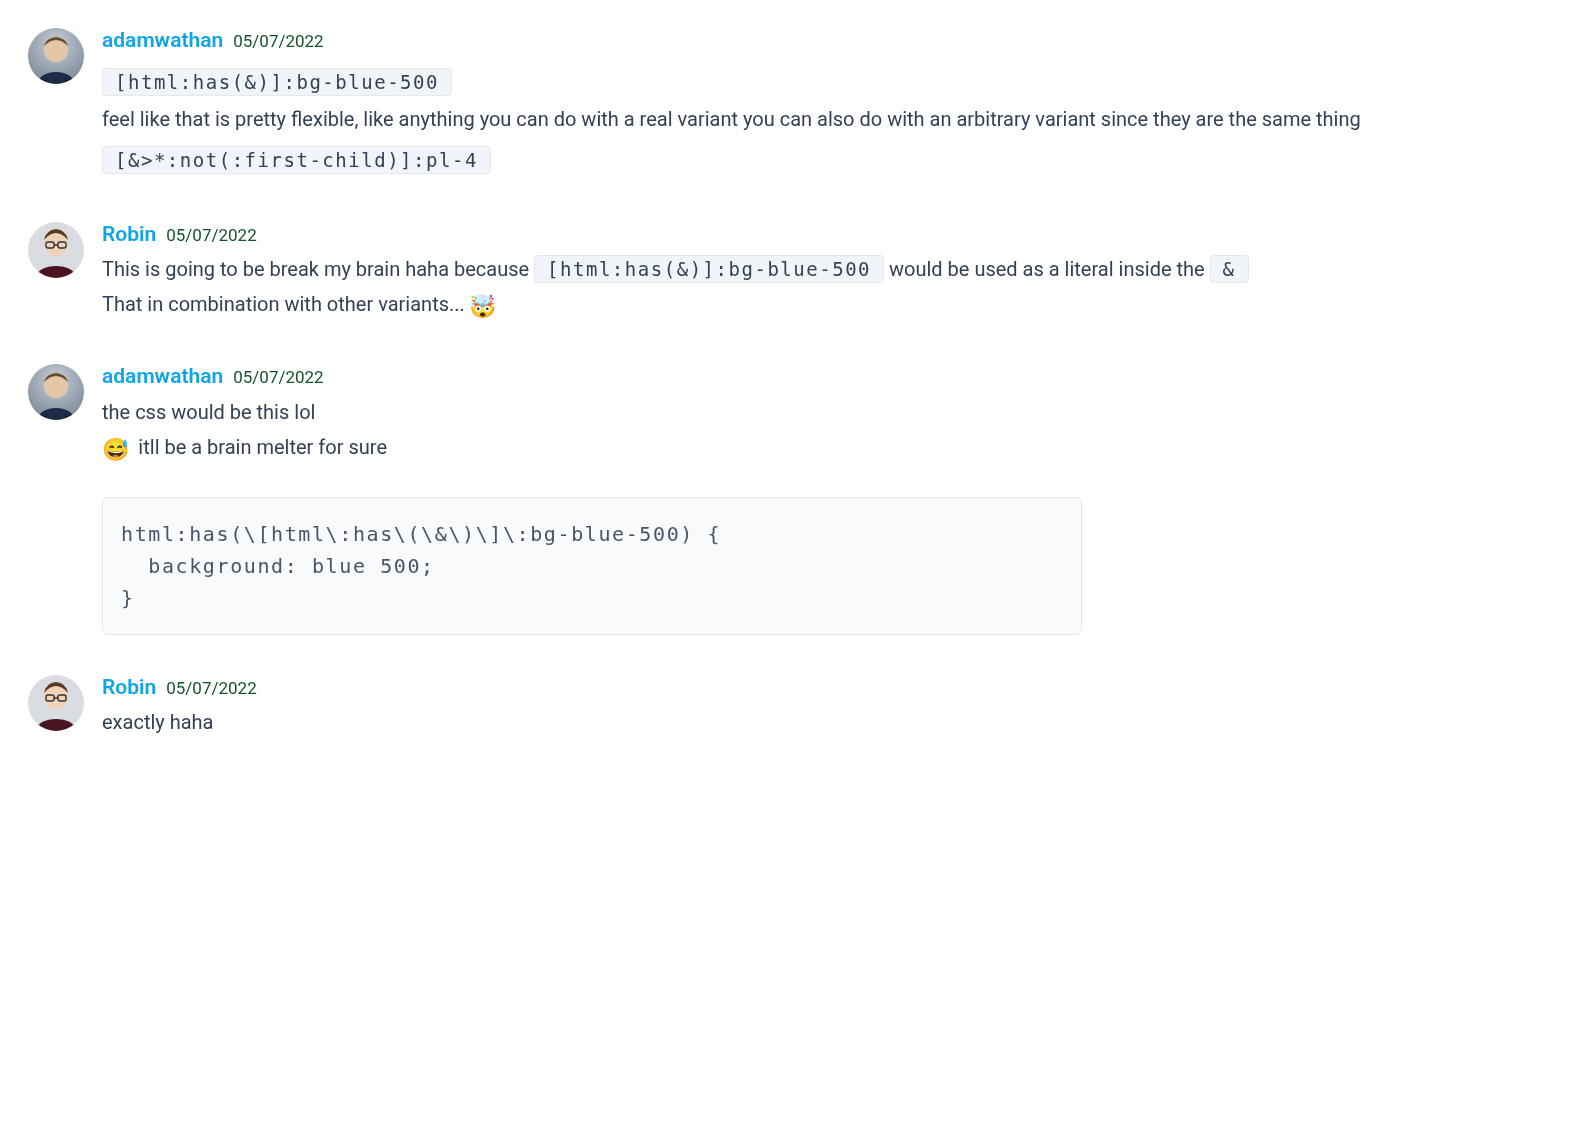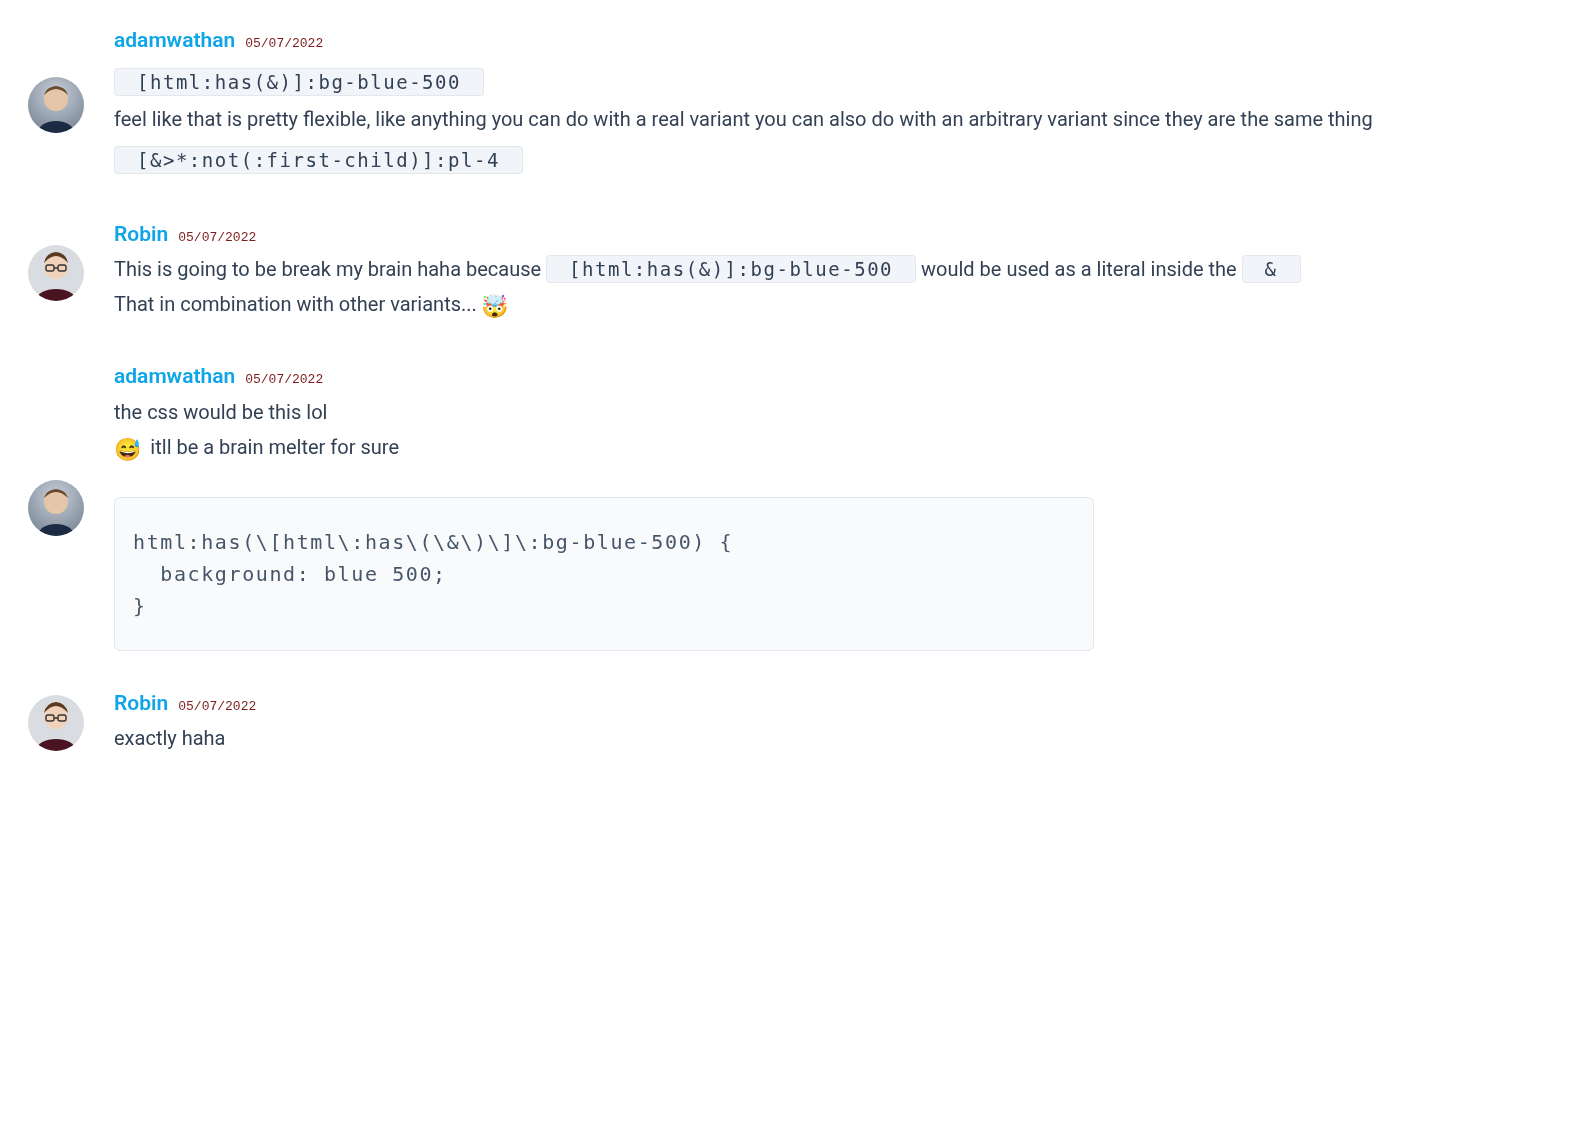--- a/index.html
+++ b/index.html
@@ -7,23 +7,22 @@
     font-family: -apple-system, BlinkMacSystemFont, "Segoe UI", Roboto, Helvetica, Arial, sans-serif;
     background: #ffffff;
     color: #334155;
     font-size: 20px;
     line-height: 1.55;
     padding: 24px 28px;
     width: 1590px;
   }
   .message {
     display: flex;
-    gap: 30px;
+    gap: 18px;
     margin-bottom: 36px;
-    align-items: center;
   }
   .avatar {
     width: 56px;
     height: 56px;
     border-radius: 50%;
     flex-shrink: 0;
     margin-top: 4px;
     overflow: hidden;
   }
   .avatar svg { display:block; width:56px; height:56px; }
@@ -33,44 +32,43 @@
     align-items: baseline;
     gap: 10px;
     margin-bottom: 2px;
   }
   .username {
     color: #0ea5e9;
     font-weight: 600;
     font-size: 21px;
   }
   .timestamp {
-    color: #7f1d1d;
-    font-size: 13px;
-    font-family: Liberation Mono, monospace;
+    color: #14532d;
+    font-size: 17px;
   }
   .line {
     margin-top: 4px;
     color: #334155;
   }
   code.inline {
     font-family: ui-monospace, SFMono-Regular, Menlo, Monaco, Consolas, monospace;
     background: #f1f5f9;
-    padding: 2px 22px;
+    padding: 2px 12px;
     border-radius: 4px;
     font-size: 19px;
     letter-spacing: 0.08em;
     color: #334155;
     border: 1px solid #e5e7eb;
   }
   pre.block {
     font-family: ui-monospace, SFMono-Regular, Menlo, Monaco, Consolas, monospace;
     background: #f8fafc;
     border: 1px solid #e2e8f0;
     border-radius: 6px;
-    padding: 28px 18px;
+    padding: 20px 18px;
     margin-top: 30px;
     font-size: 20px;
     letter-spacing: 0.08em;
     color: #475569;
     white-space: pre;
     line-height: 1.6;
     max-width: 980px;
   }
   .inline-code-line {
     margin-top: 10px;

